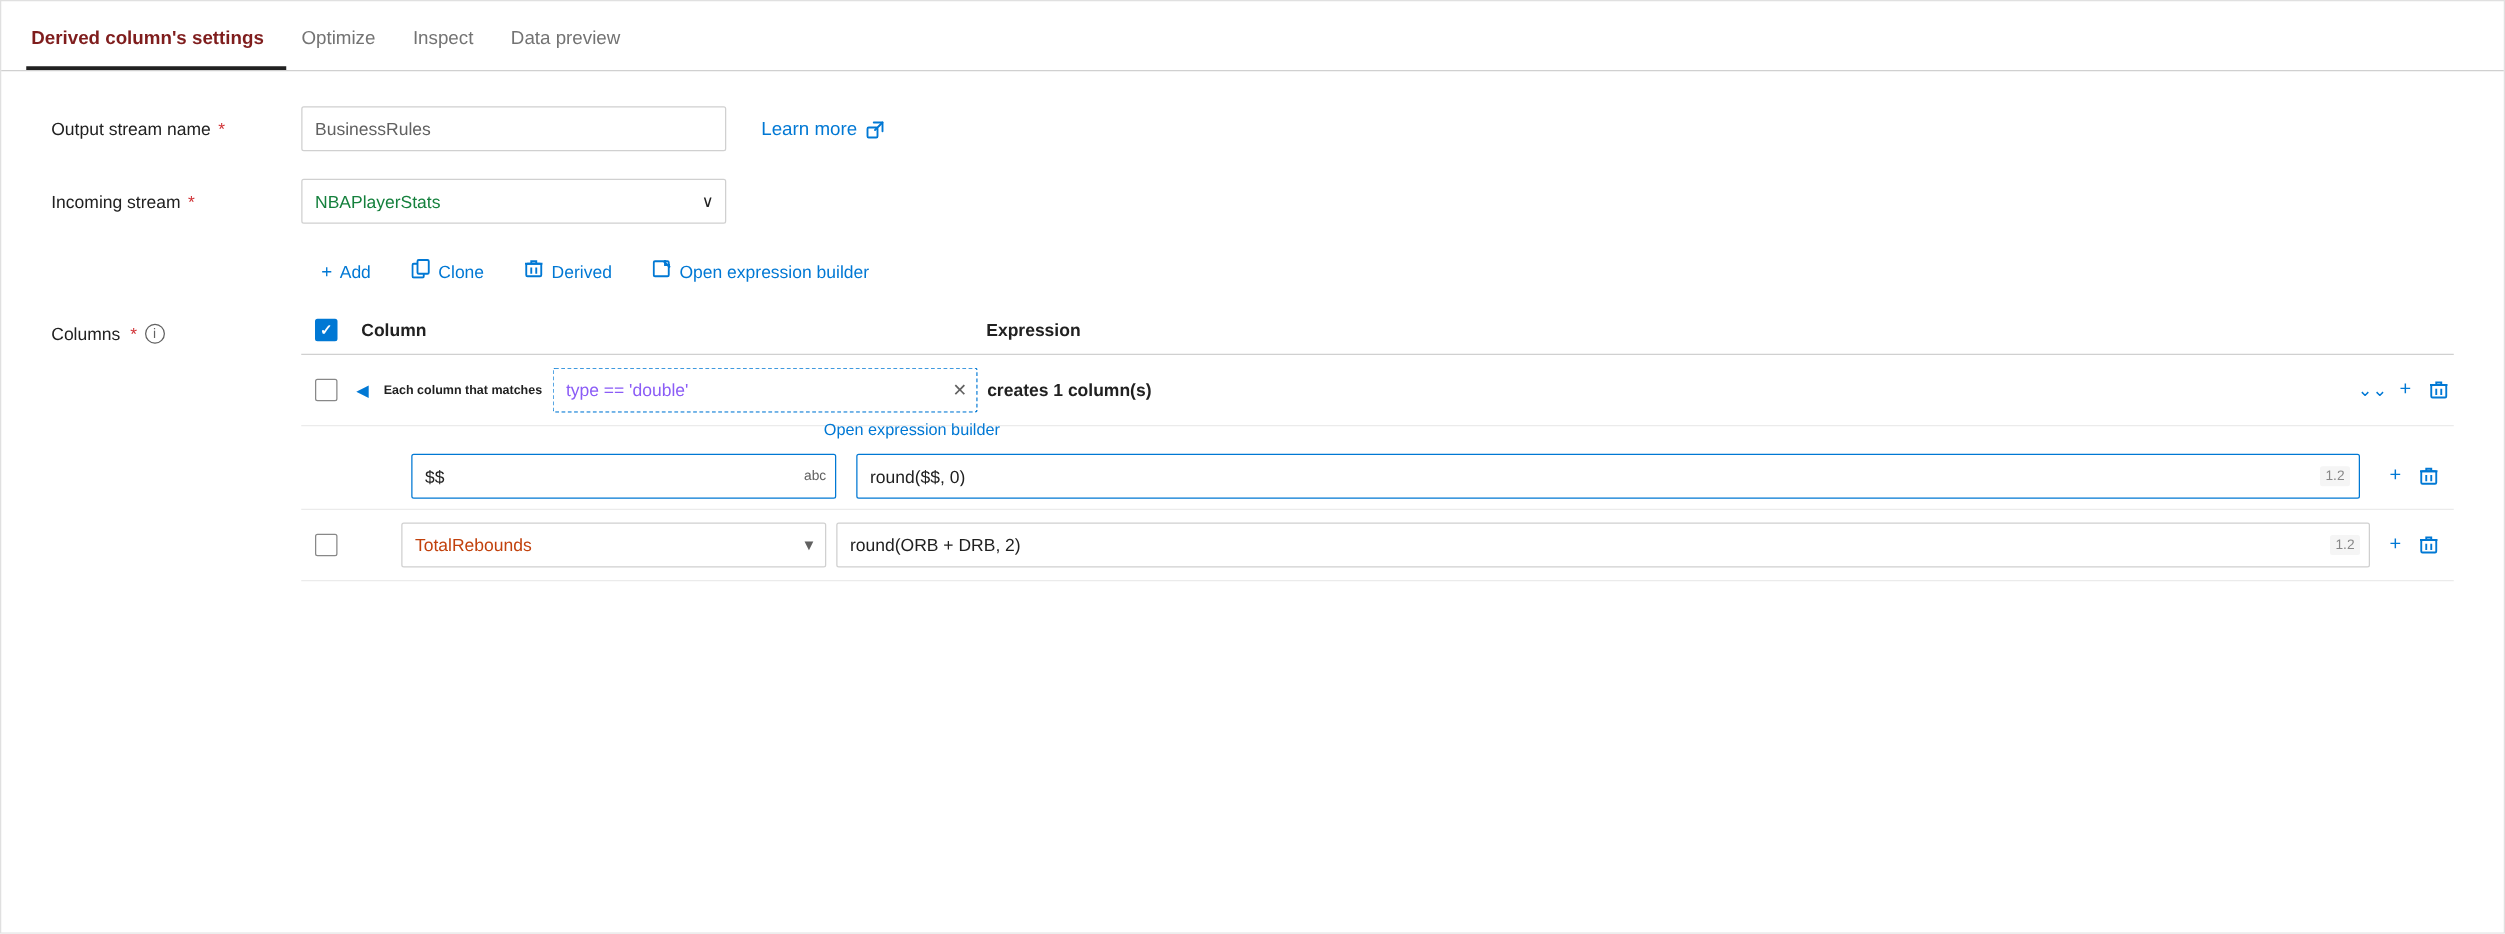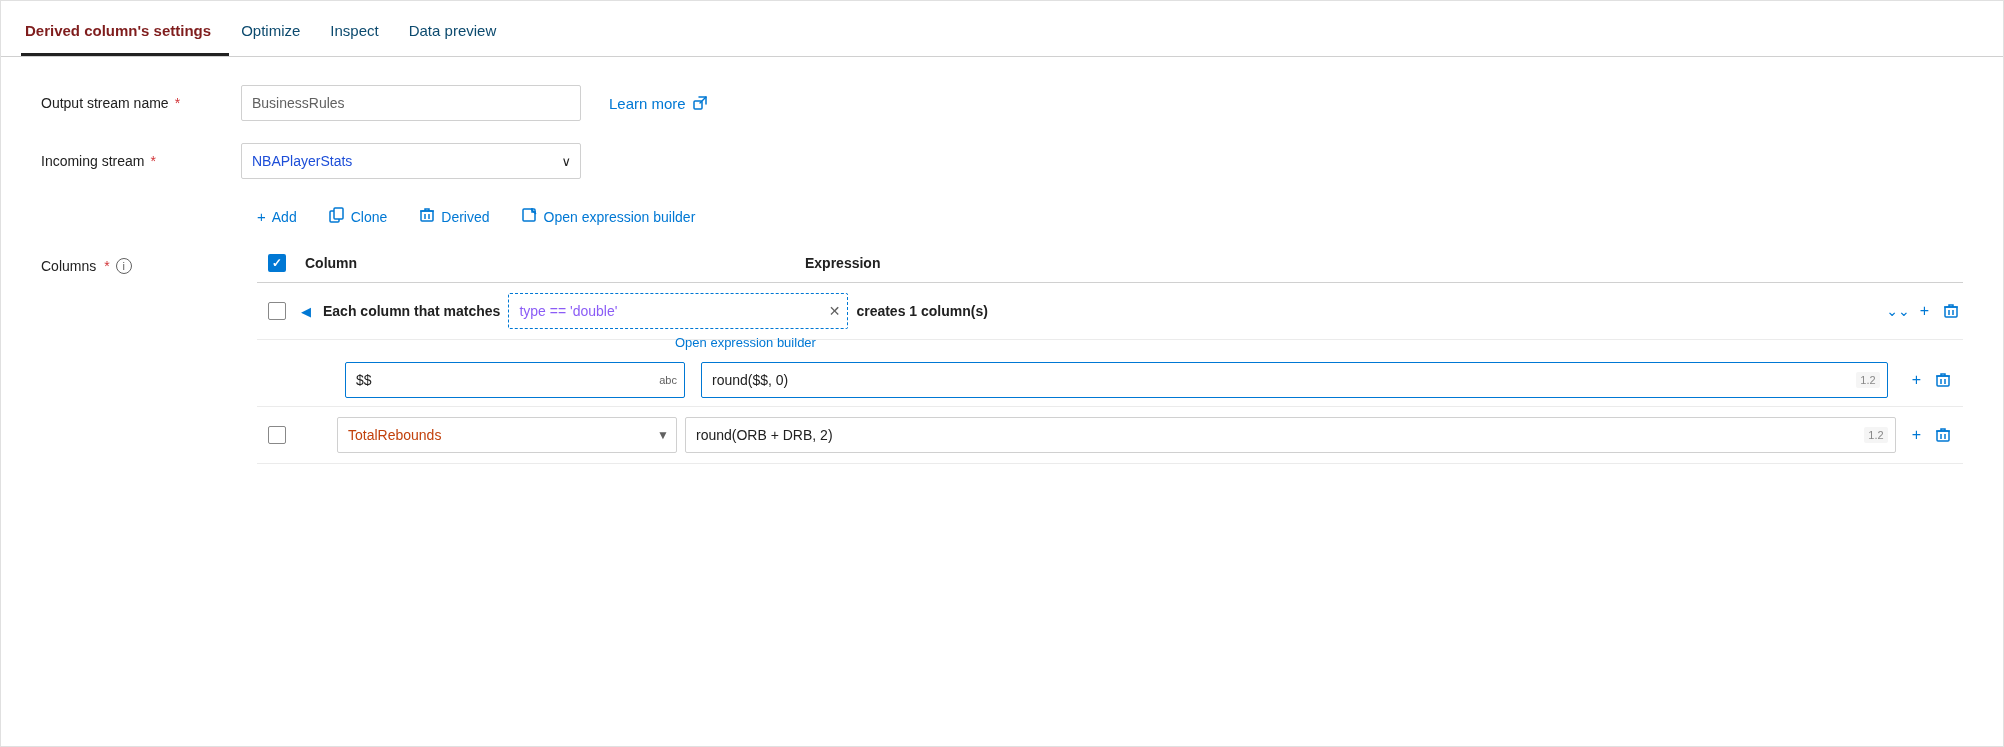--- a/index.html
+++ b/index.html
@@ -20,21 +20,21 @@
       display: flex;
       align-items: flex-end;
       border-bottom: 1px solid #d0d0d0;
       padding: 0 20px;
       height: 56px;
     }
     .tab {
       padding: 14px 18px 14px 4px;
       font-size: 15px;
       cursor: pointer;
-      color: #0c4a6e;
+      color: #737373;
       margin-right: 8px;
       position: relative;
       border-bottom: 3px solid transparent;
       white-space: nowrap;
     }
     .tab.active {
       color: #7f1d1d;
       font-weight: 600;
       border-bottom: 3px solid #212121;
     }
@@ -69,41 +69,41 @@
       color: #616161;
       background: #fff;
       outline: none;
     }
     .learn-more-link {
       margin-left: 28px;
       color: #0078d4;
       font-size: 15px;
       cursor: pointer;
       display: flex;
-      align-items: flex-start;
+      align-items: flex-end;
       gap: 6px;
       text-decoration: none;
     }
     .learn-more-link .external-icon {
       display: inline-block;
       width: 16px;
       height: 16px;
     }
     .select-wrapper {
       position: relative;
       width: 340px;
     }
     .form-select {
       width: 340px;
       height: 36px;
       border: 1px solid #d0d0d0;
       border-radius: 2px;
       padding: 0 36px 0 10px;
       font-size: 14px;
-      color: #1d4ed8;
+      color: #15803d;
       background: #fff;
       appearance: none;
       cursor: pointer;
       outline: none;
     }
     .select-chevron {
       position: absolute;
       right: 10px;
       top: 50%;
       transform: translateY(-50%);
@@ -131,21 +131,21 @@
       font-size: 14px;
       cursor: pointer;
       font-family: inherit;
     }
     .toolbar-btn .btn-icon {
       font-size: 15px;
     }
     
     .columns-section {
       display: flex;
-      gap: 16px;
+      gap: 0;
     }
     .columns-label {
       width: 200px;
       font-size: 14px;
       color: #212121;
       display: flex;
       align-items: flex-start;
       gap: 6px;
       padding-top: 12px;
     }
@@ -256,21 +256,21 @@
     
     .collapse-arrow {
       color: #0078d4;
       font-size: 13px;
       cursor: pointer;
       margin-right: 4px;
     }
     
     .match-label {
       font-weight: 700;
-      font-size: 14px;
+      font-size: 10px;
       white-space: nowrap;
       display: flex;
       align-items: center;
       gap: 6px;
     }
     .match-input-wrapper {
       position: relative;
       display: flex;
       align-items: center;
     }

